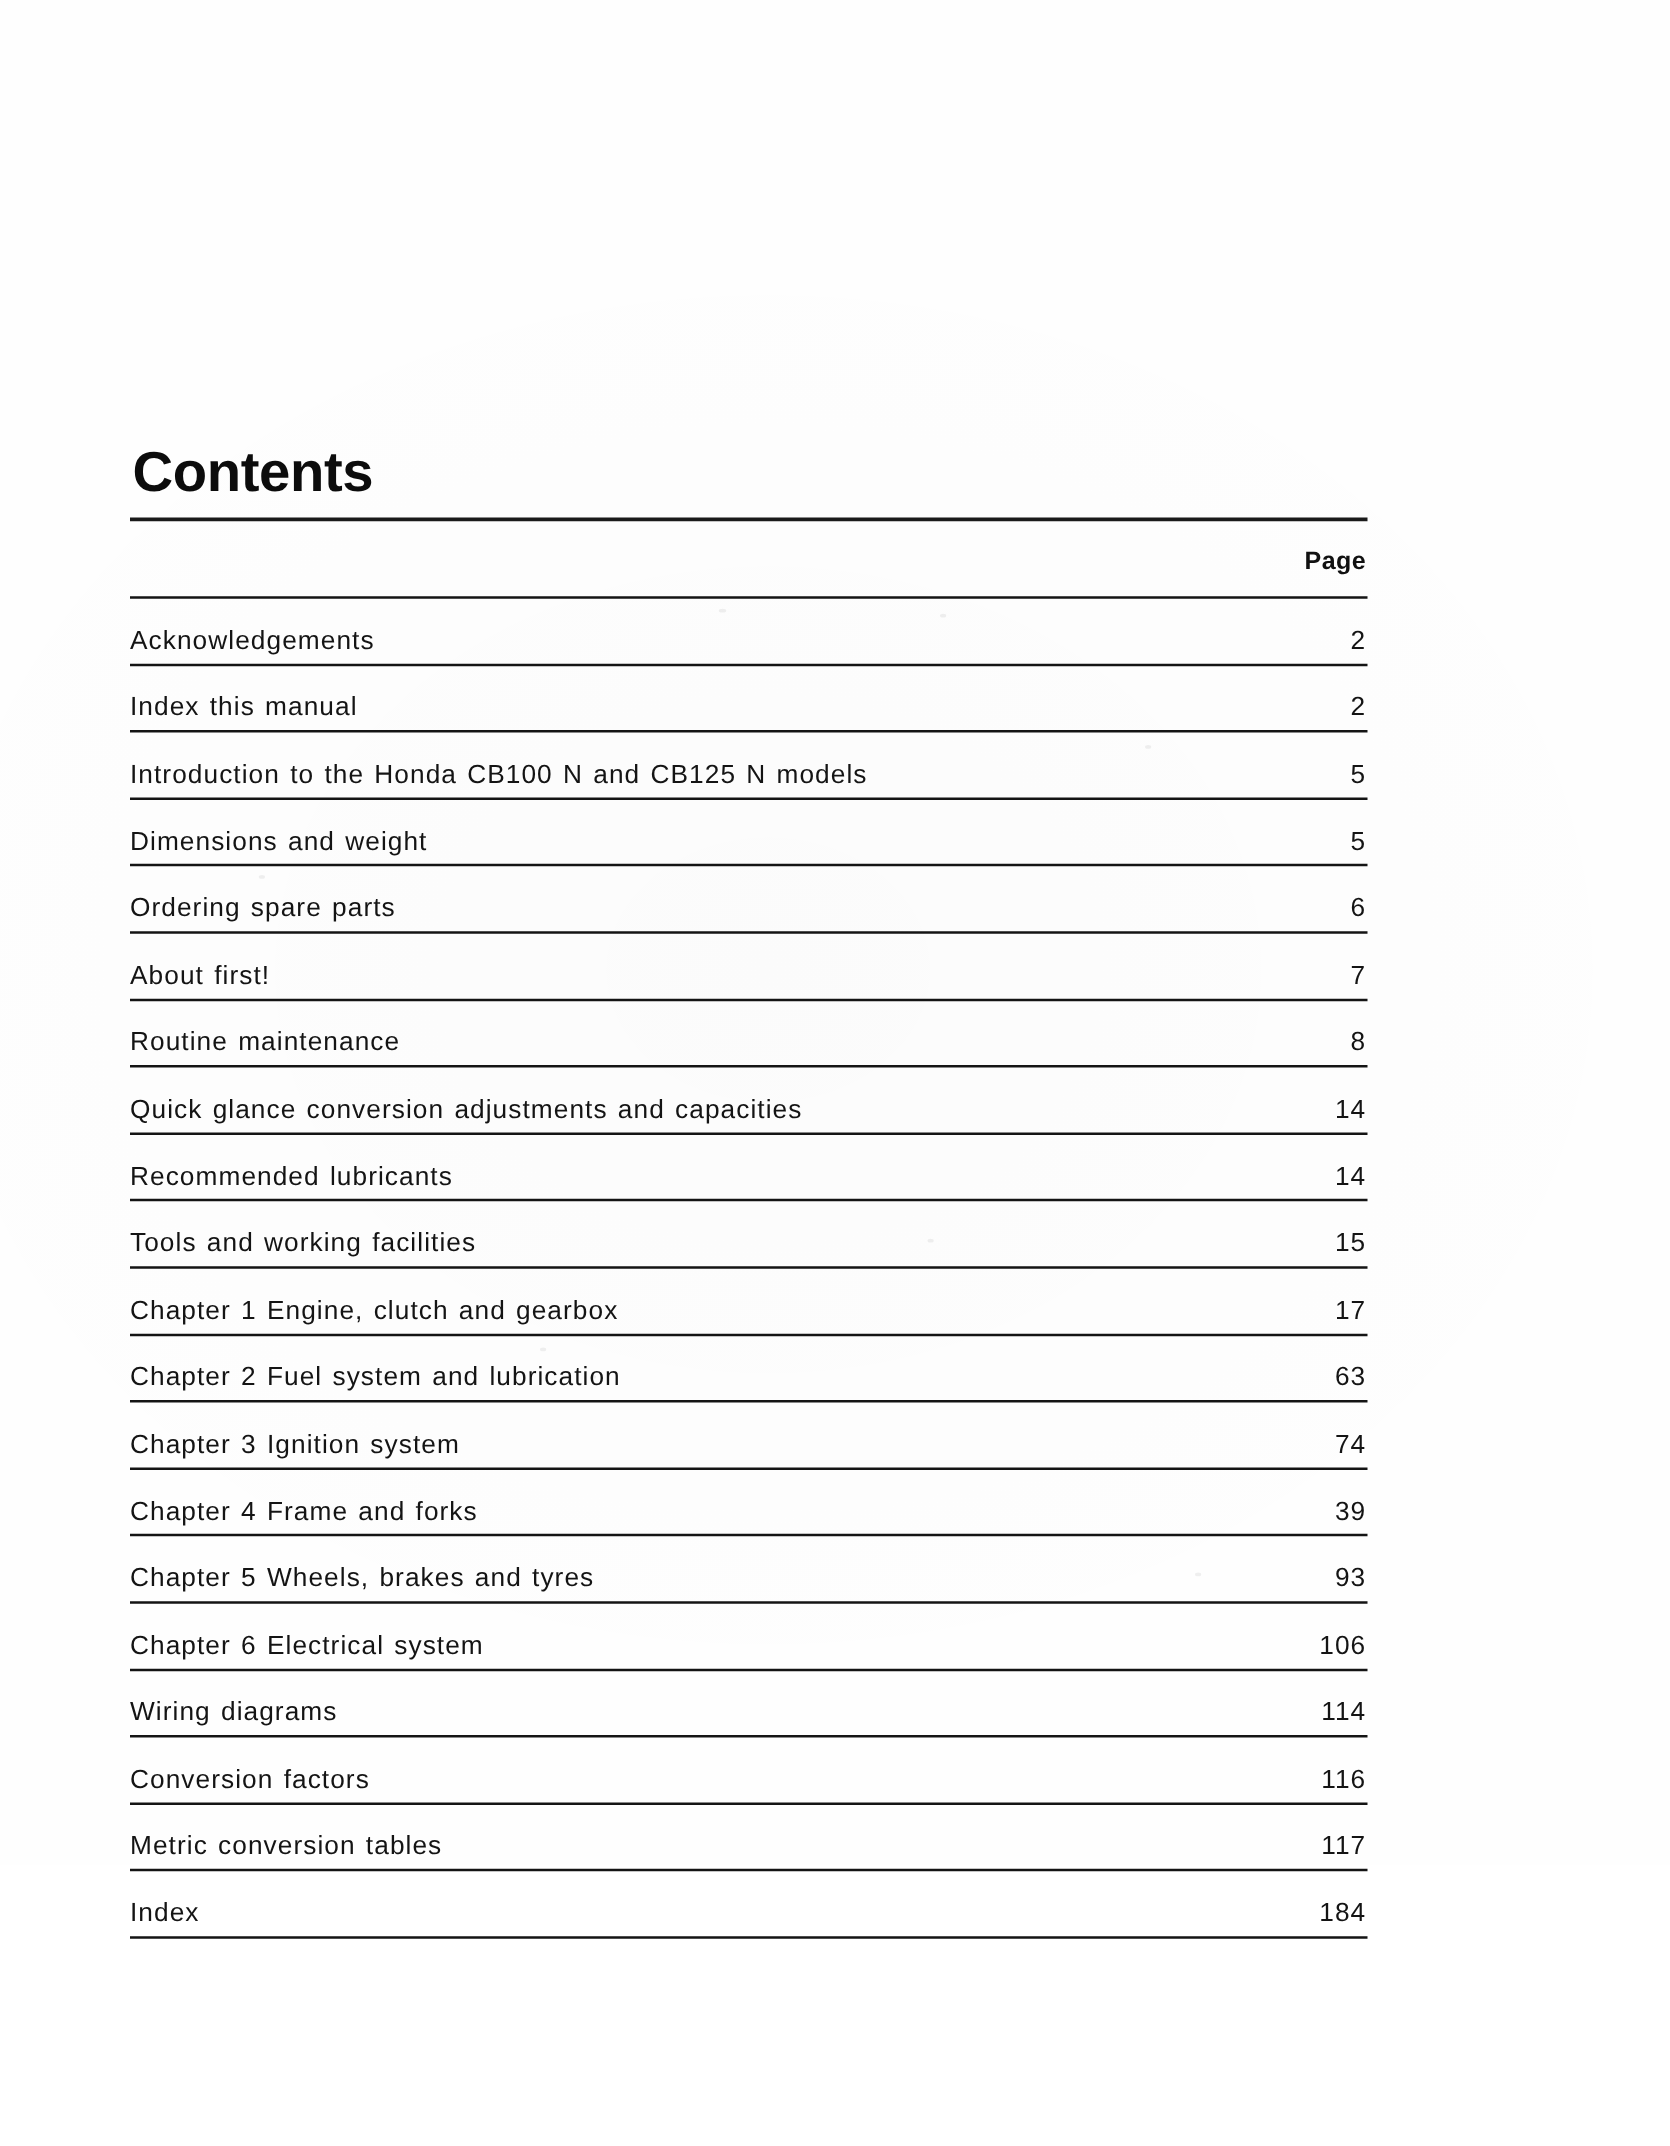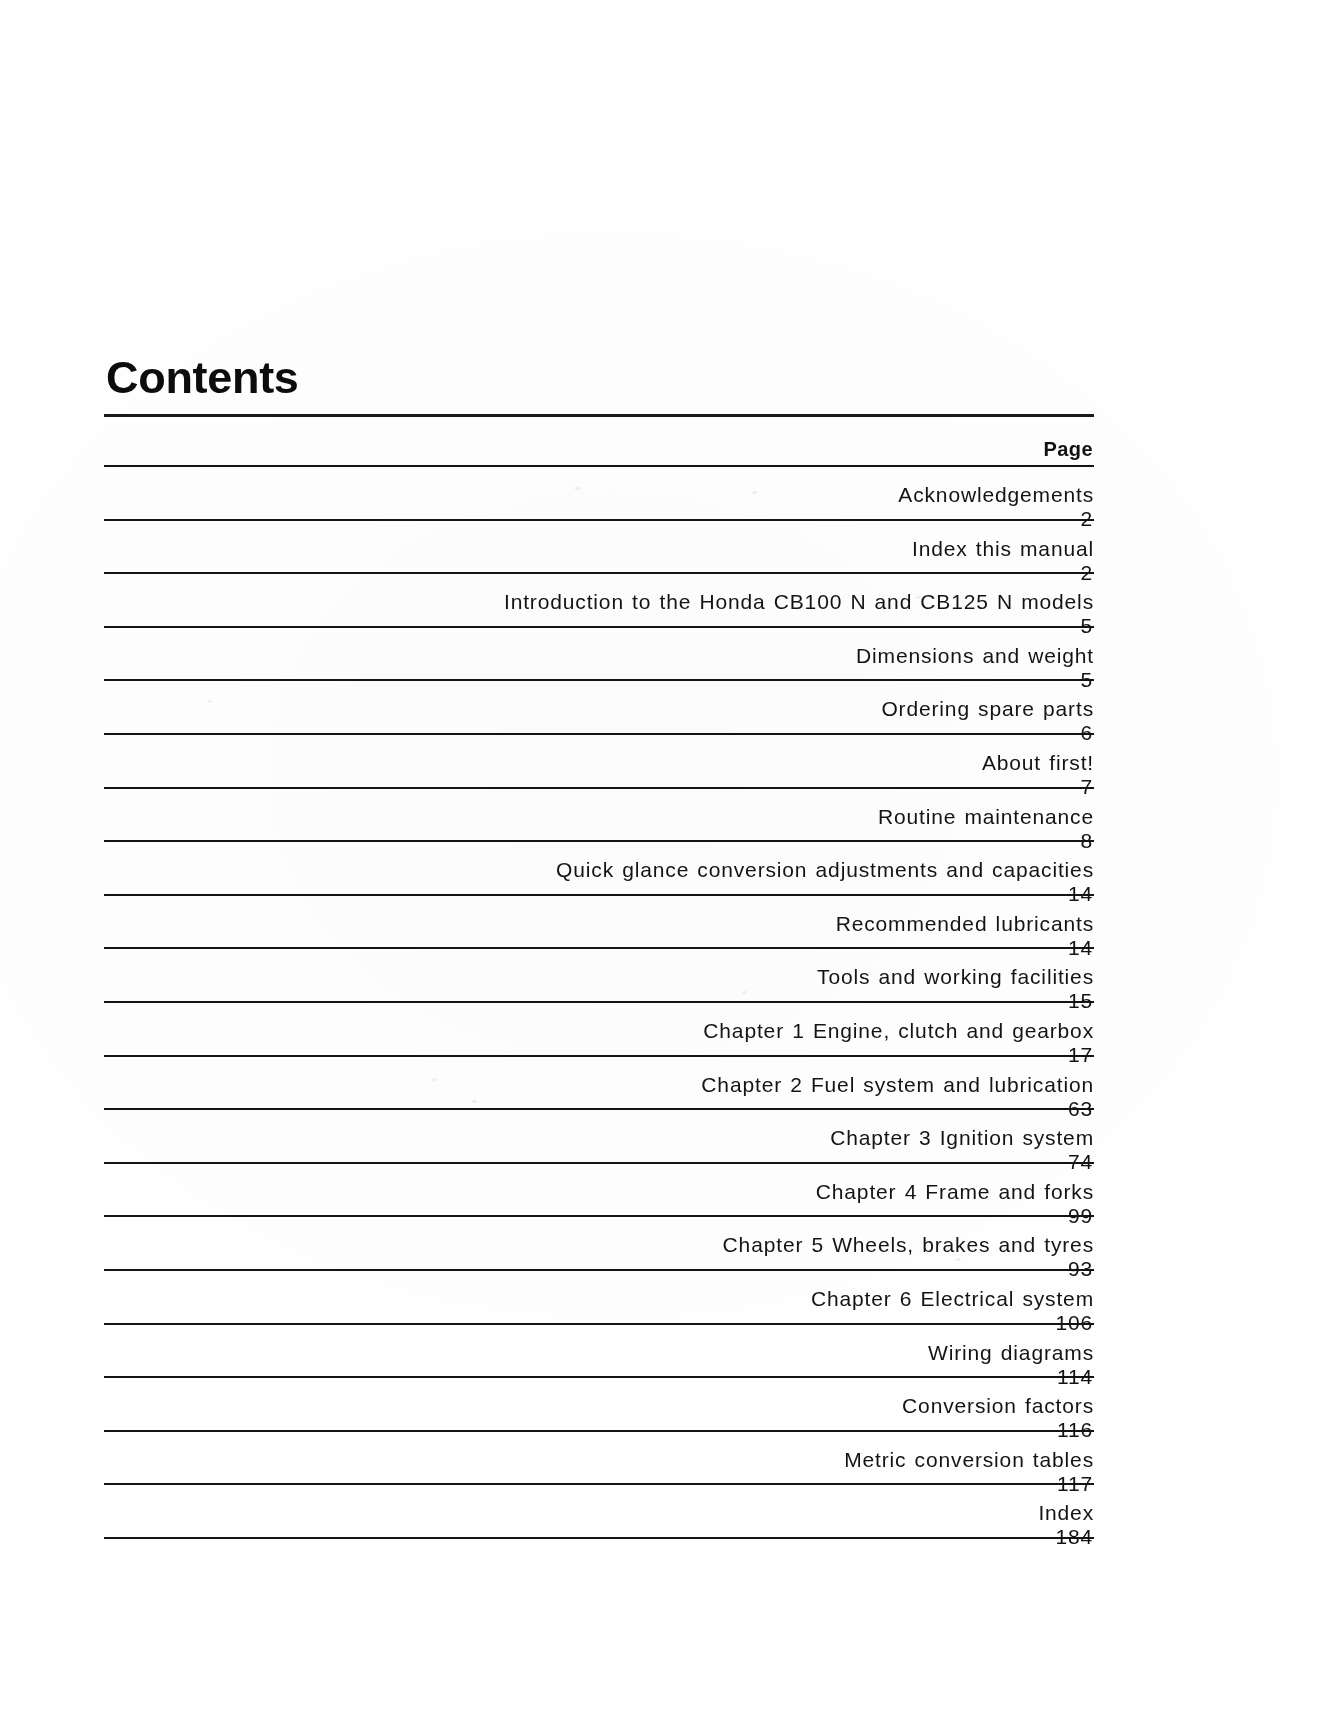--- a/index.html
+++ b/index.html
@@ -62,39 +62,38 @@
     height: 0;
     border-top: 2px solid #141414;
     margin: 0;
   }
 
   .page-header-row {
     display: flex;
     align-items: flex-end;
     justify-content: flex-end;
     height: 44px;
-    padding-bottom: 4px;
+    padding-bottom: 16px;
   }
 
   .page-header-label {
     font-size: 20px;
     font-weight: bold;
     letter-spacing: 0.4px;
     color: #111;
     padding-right: 1px;
   }
 
   .toc-row {
     display: flex;
-    align-items: flex-end;
+    align-items: center;
     justify-content: space-between;
     height: 51.6px;
     box-sizing: border-box;
     padding-top: 16px;
-    flex-direction: column;
   }
 
   .toc-entry-title {
     font-size: 21px;
     letter-spacing: 0.85px;
     word-spacing: 1.5px;
     color: #141414;
     white-space: nowrap;
   }
 
@@ -203,21 +202,21 @@
           <span class="toc-entry-page">63</span>
         </div>
         <div class="rule-thin"></div>
         <div class="toc-row">
           <span class="toc-entry-title">Chapter 3 Ignition system</span>
           <span class="toc-entry-page">74</span>
         </div>
         <div class="rule-thin"></div>
         <div class="toc-row">
           <span class="toc-entry-title">Chapter 4 Frame and forks</span>
-          <span class="toc-entry-page">99</span>
+          <span class="toc-entry-page">39</span>
         </div>
         <div class="rule-thin"></div>
         <div class="toc-row">
           <span class="toc-entry-title">Chapter 5 Wheels, brakes and tyres</span>
           <span class="toc-entry-page">93</span>
         </div>
         <div class="rule-thin"></div>
         <div class="toc-row">
           <span class="toc-entry-title">Chapter 6 Electrical system</span>
           <span class="toc-entry-page">106</span>

